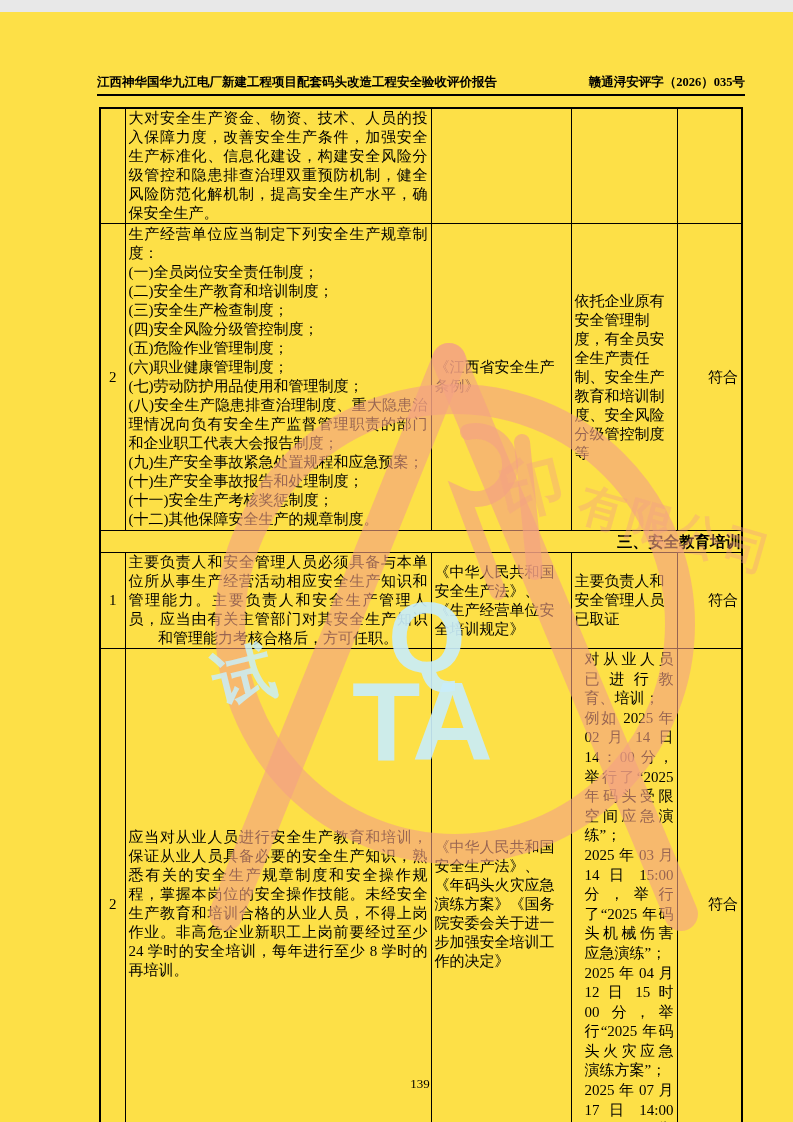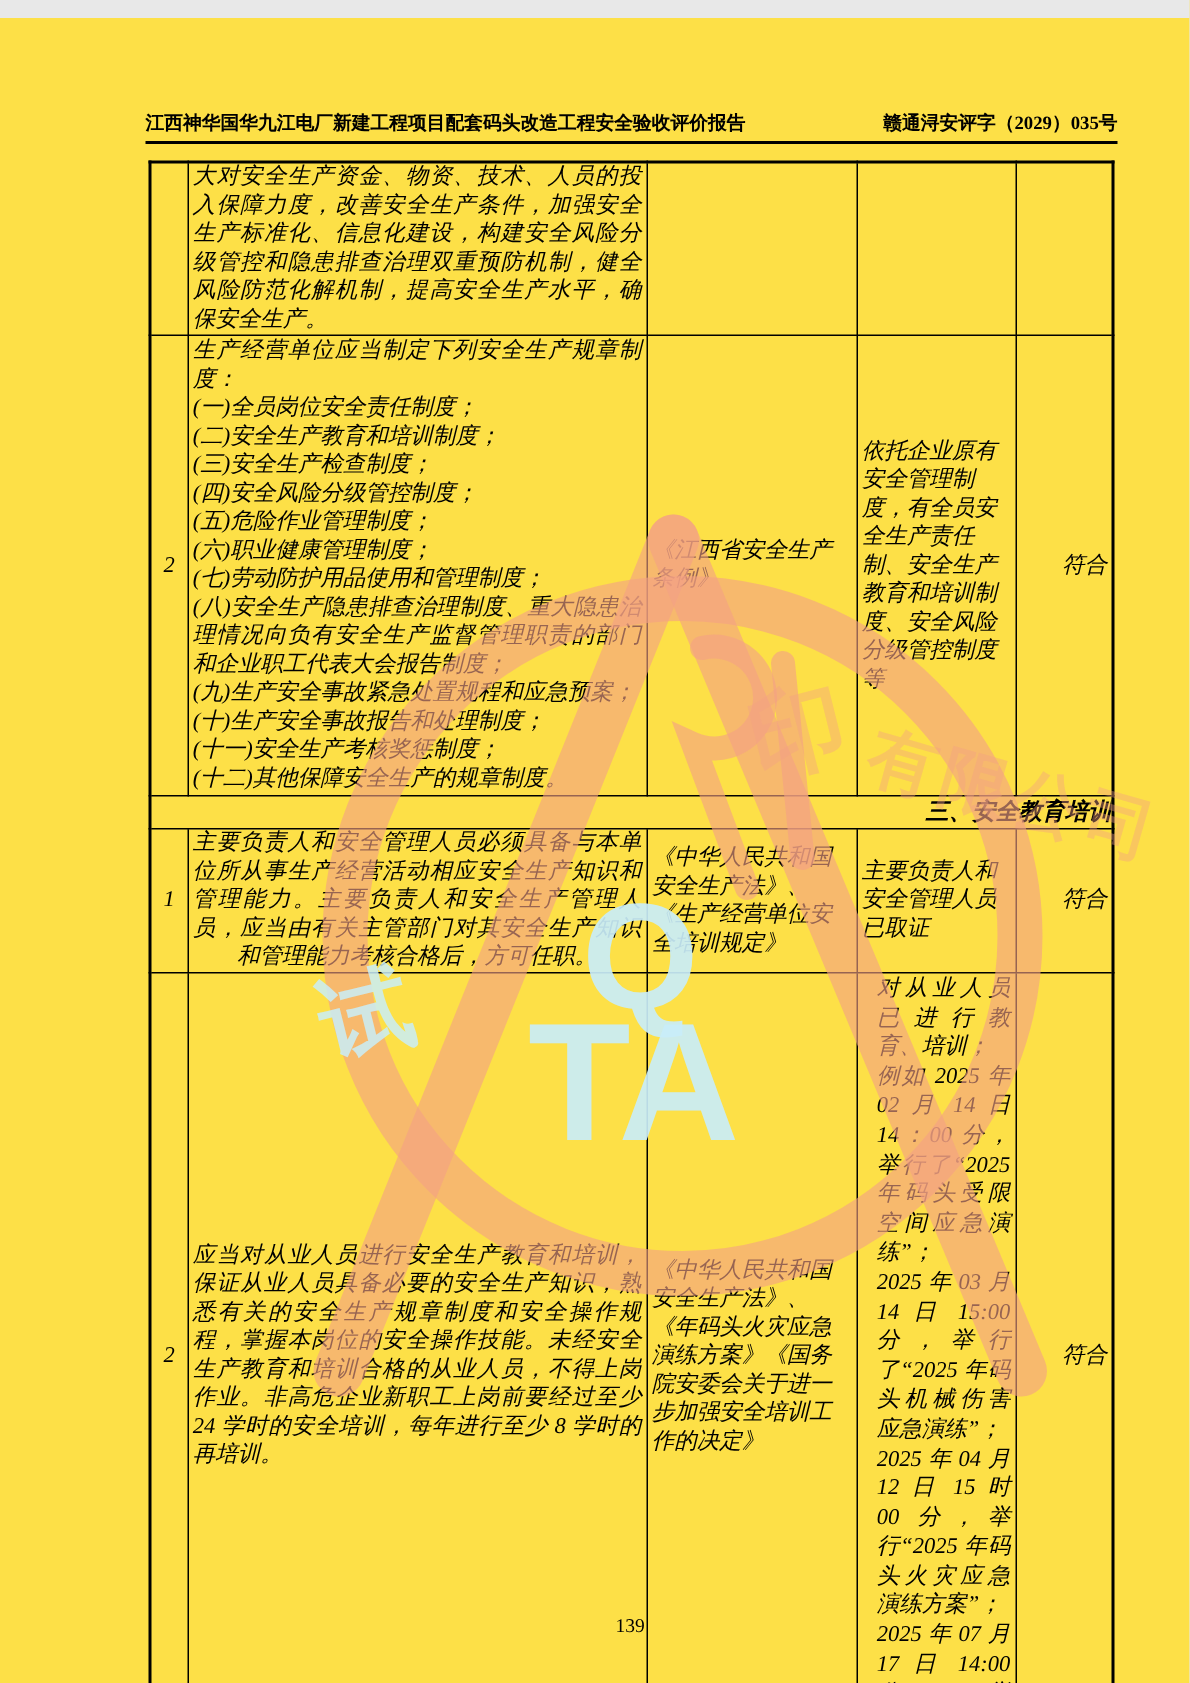--- a/index.html
+++ b/index.html
@@ -15,21 +15,20 @@
     font-size:12.5px;font-weight:bold;white-space:nowrap;
   }
   .doc-table{
     position:absolute;left:99px;top:95px;
     border-collapse:collapse;table-layout:fixed;width:642px;
     font-size:15px;line-height:19px;
   }
   .doc-table td{
     border:1px solid #000;vertical-align:middle;padding:0 3px;
     overflow:hidden;
-    font-style:italic;
   }
   .doc-table{border:2px solid #000;}
   .cell-num{text-align:center;}
   .cell-content{text-align:justify;white-space:pre-wrap;}
   .cell-content.center-last{text-align-last:center;}
   .cell-basis{text-align:left;}
   .cell-eval{}
   .cell-eval.long{
     text-align:justify;white-space:pre-wrap;vertical-align:top;
     padding-top:1px;line-height:19.6px;padding-left:13px;
@@ -56,21 +55,21 @@
     font-weight:bold;
   }
 </style>
 </head>
 <body>
 
 <div class="page">
 
   <div class="page-header">
     <span>江西神华国华九江电厂新建工程项目配套码头改造工程安全验收评价报告</span>
-    <span>赣通浔安评字（2029）035号</span>
+    <span>赣通浔安评字（2026）035号</span>
   </div>
 
   <table class="doc-table">
     <colgroup>
       <col style="width:25px">
         <col style="width:306px">
         <col style="width:140px">
         <col style="width:106px">
         <col style="width:65px">
     </colgroup>

